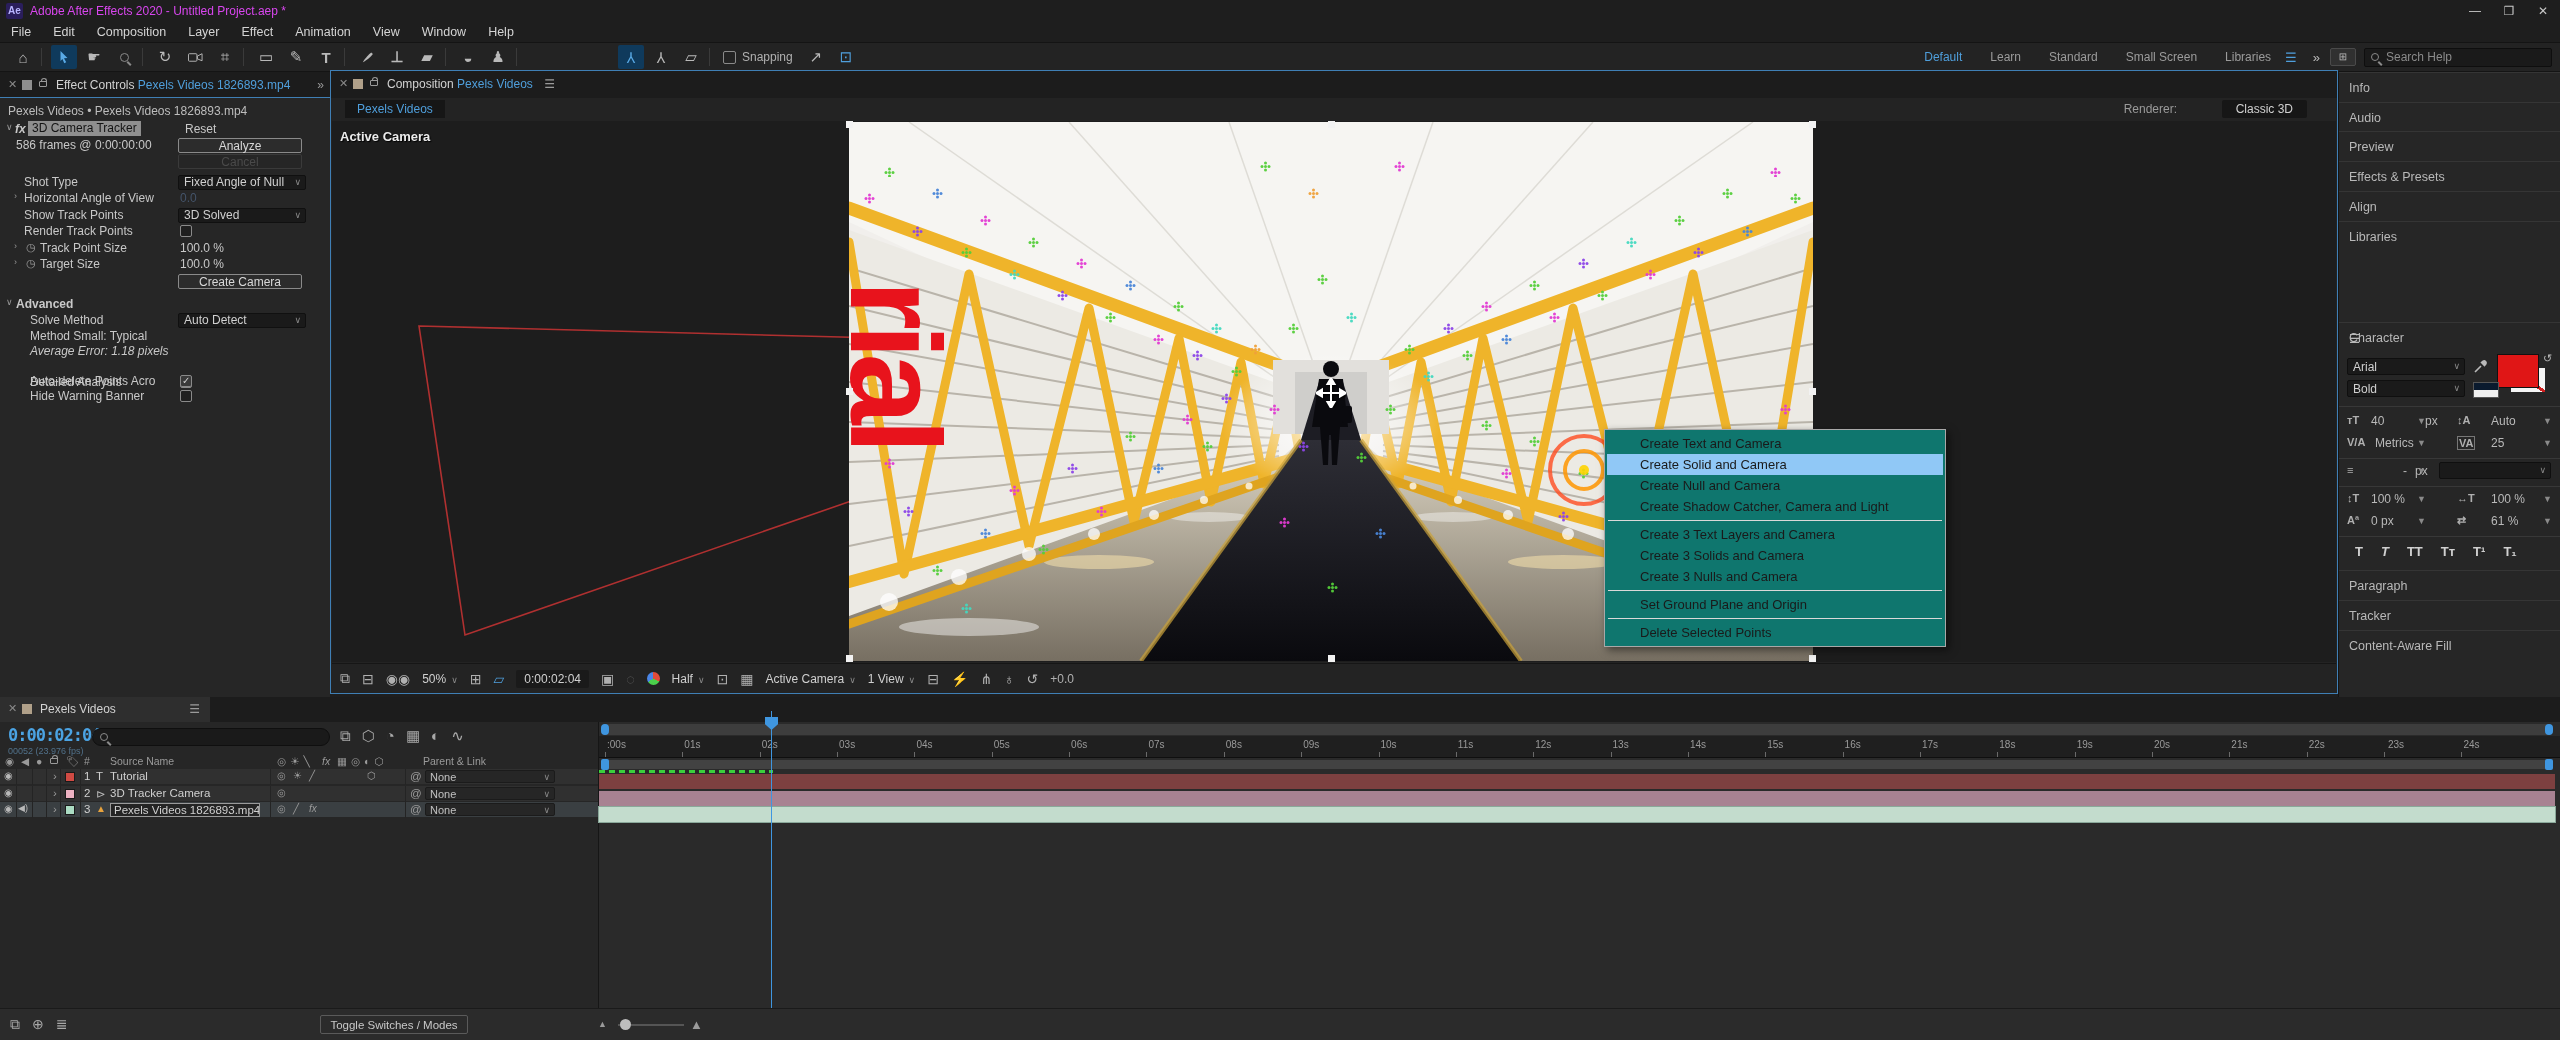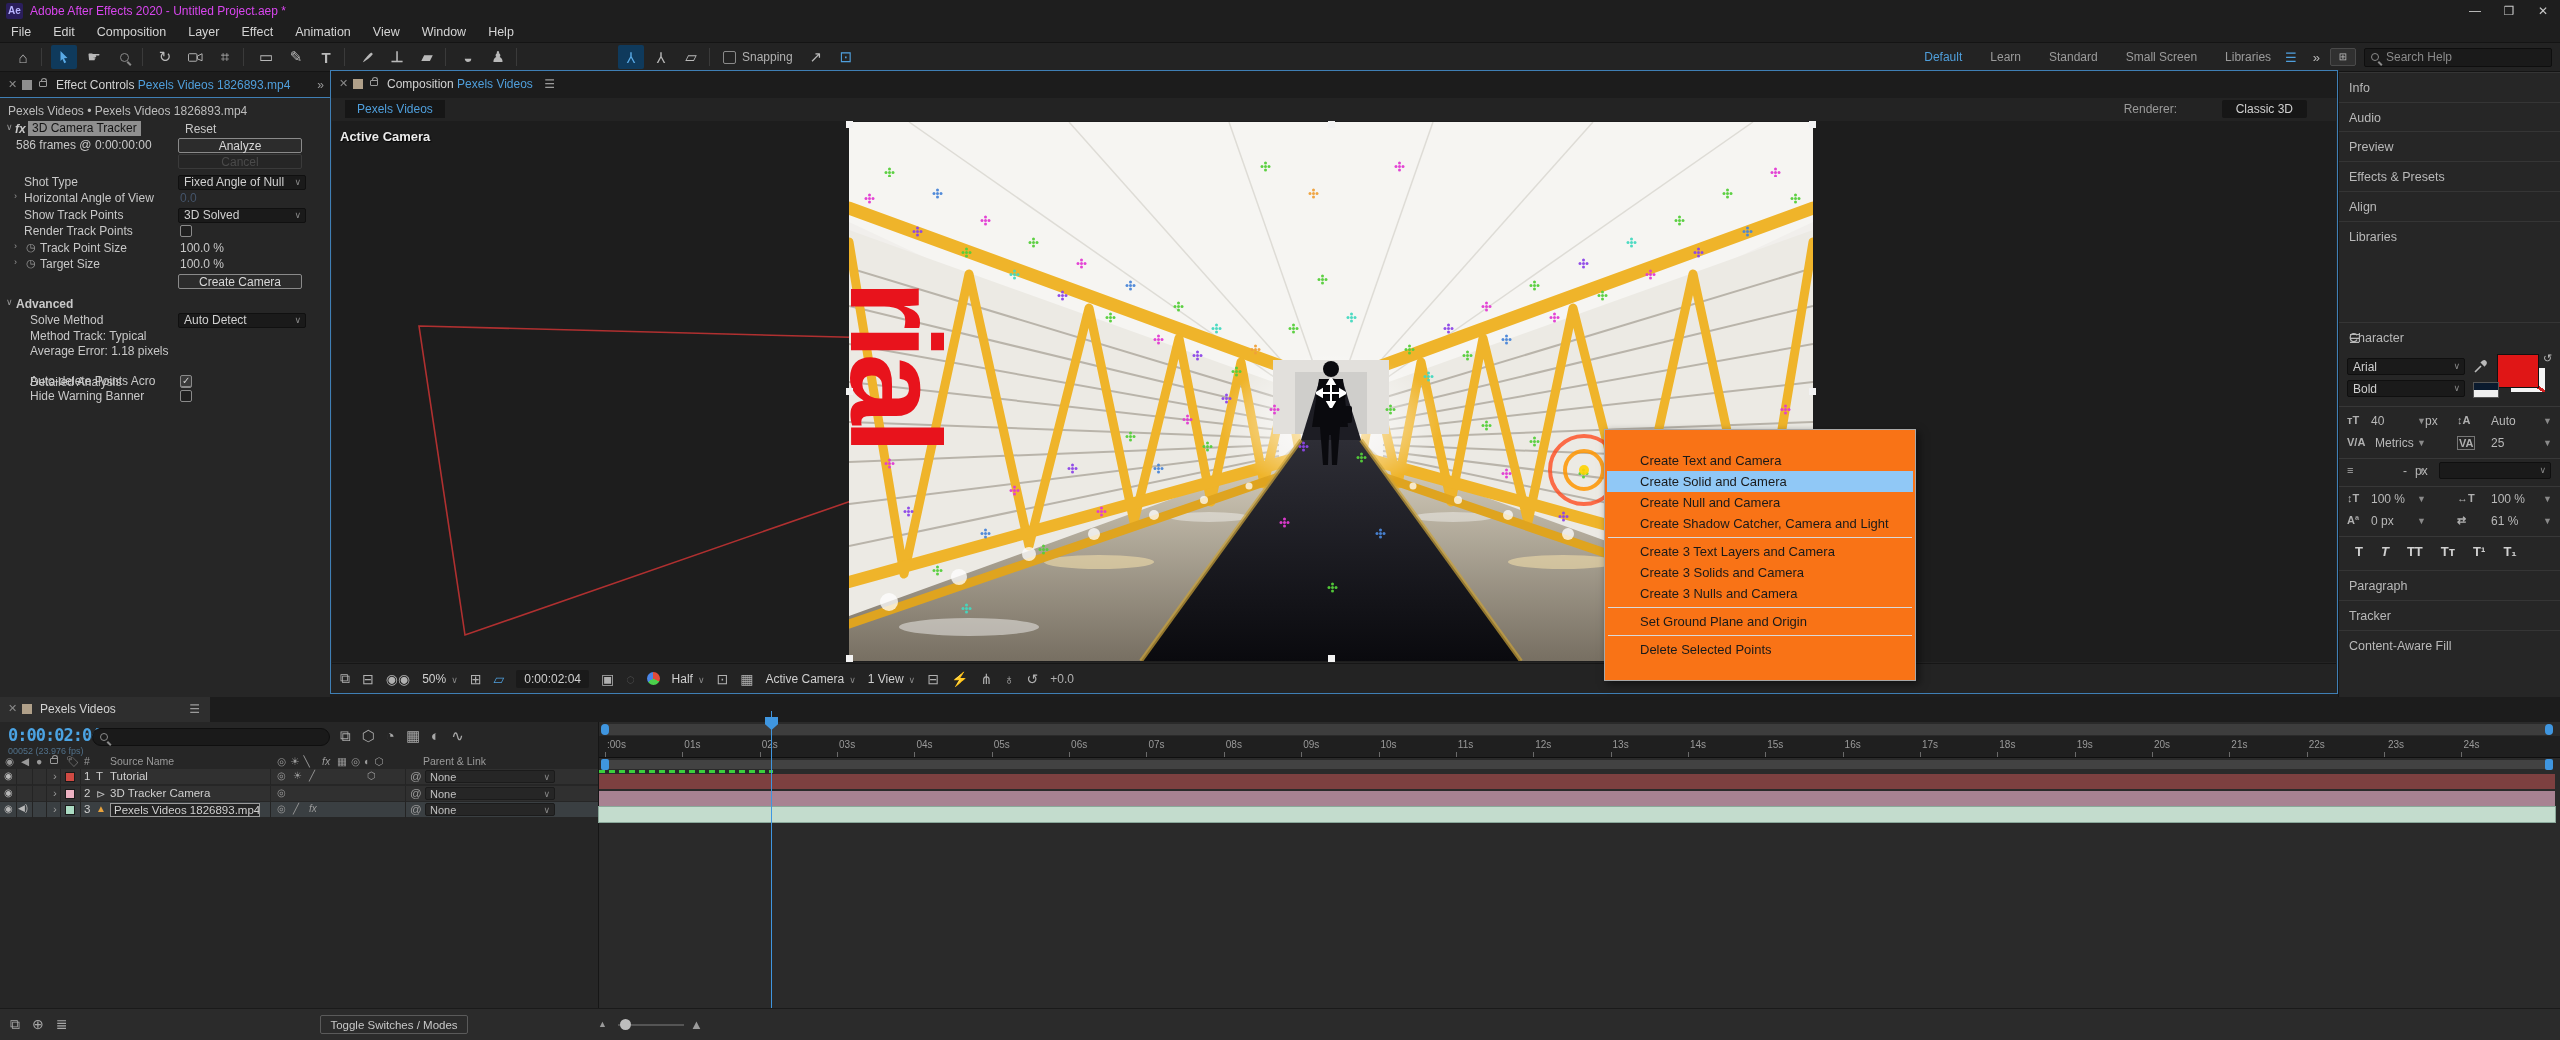--- a/index.html
+++ b/index.html
@@ -151,22 +151,22 @@
   #bottombar { position:absolute; left:0; top:1008px; width:2560px; height:32px; background:#2b2b2b; border-top:1px solid #1a1a1a;}
   #bb-icons { position:absolute; left:10px; top:8px; display:flex; gap:12px;}
   #toggle-btn { position:absolute; left:320px; top:6px; width:148px; height:19px; border:1px solid #5a5a5a; border-radius:2px;
      text-align:center; line-height:18px; font-size:11.5px; color:#c8c8c8;}
   #zoomslider { position:absolute; left:598px; top:8px; width:120px; height:16px;}
   .mtn { position:absolute; color:#9a9a9a;}
   #zs-track { position:absolute; left:20px; top:7px; width:66px; height:2px; background:#555;}
   #zs-knob { position:absolute; left:22px; top:2px; width:11px; height:11px; border-radius:50%; background:#bdbdbd;}
 
   
-  #context-menu { position:absolute; left:1604px; top:429px; width:312px; background:#f97316;
-     border:1px solid #a8a8a8; box-shadow:3px 3px 8px rgba(0,0,0,.5); padding:20px 2px; z-index:100;}
+  #context-menu { position:absolute; left:1604px; top:429px; width:342px; background:#0f766e;
+     border:1px solid #a8a8a8; box-shadow:3px 3px 8px rgba(0,0,0,.5); padding:3px 2px; z-index:100;}
   .cm-item { height:21px; line-height:21px; padding-left:33px; font-size:13px; color:#1a1a1a; white-space:nowrap;}
   .cm-item.hl { background:#90c8f6; }
   .cm-sep { height:1px; background:#d9d9d9; margin:3px 1px;}
 </style>
 </head>
 <body>
 
 <div id="app">
 
   <div id="titlebar">
@@ -313,23 +313,23 @@
     </div>
     <div class="ec-row" style="top:225px;">
       <span class="ec-label twirl" style="left:6px;">∨</span>
       <span class="ec-label" style="left:16px;font-weight:bold;">Advanced</span>
     </div>
     <div class="ec-row" style="top:241px;">
       <span class="ec-label" style="left:30px;">Solve Method</span>
       <span class="ec-select"><span>Auto Detect</span><span class="car">∨</span></span>
     </div>
     <div class="ec-row" style="top:257px;">
-      <span class="ec-label" style="left:30px;">Method Track: Typical</span>
-    </div>
-    <div class="ec-row" style="top:272px;">
+      <span class="ec-label" style="left:30px;">Method Small: Typical</span>
+    </div>
+    <div class="ec-row" style="top:272px;font-style:italic;">
       <span class="ec-label" style="left:30px;">Average Error: 1.18 pixels</span>
     </div>
     <div class="ec-row" style="top:287px;margin-top:16px;">
       <span class="ec-label" style="left:30px;">Detailed Analysis</span>
       <span class="chk"></span>
     </div>
     <div class="ec-row" style="top:302px;">
       <span class="ec-label" style="left:30px;">Auto-delete Points Acro</span>
       <span class="chk checked" style="background:#3a3a3a;"></span>
     </div>

